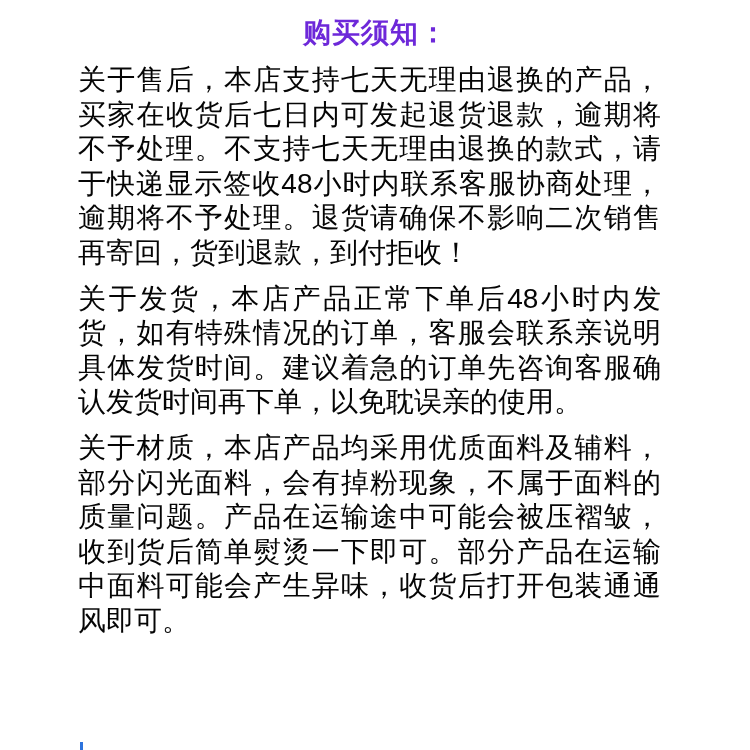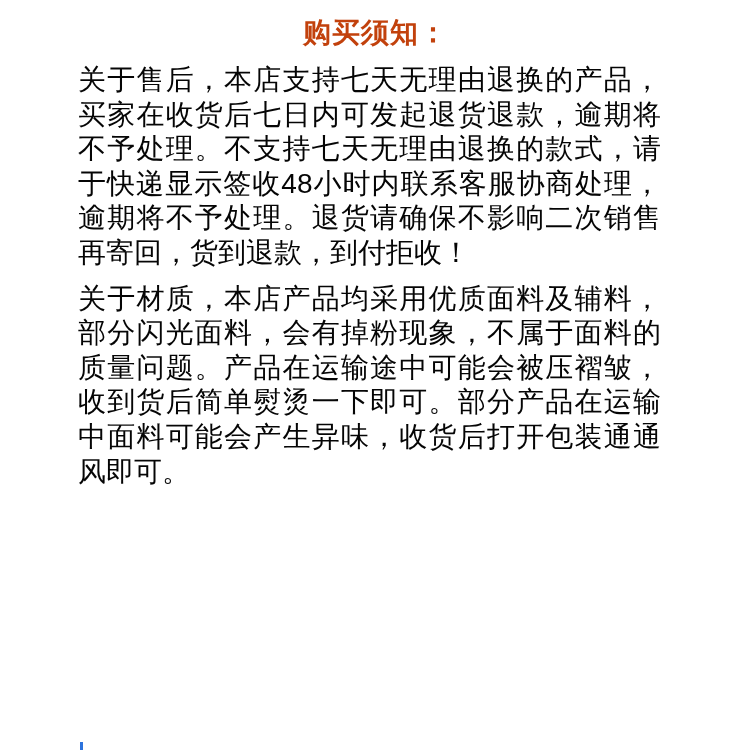--- a/index.html
+++ b/index.html
@@ -21,21 +21,21 @@
     width: 750px;
     padding: 16px 77px 0 78px;
     box-sizing: border-box;
   }
   .notice-title {
     margin: 0 0 13px 0;
     text-align: center;
     font-size: 28px;
     line-height: 34px;
     font-weight: 700;
-    color: #c2410c;
+    color: #6d28d9;
     letter-spacing: 1px;
   }
   .notice-paragraph {
     margin: 0 12px 11px 0;
     font-size: 28px;
     line-height: 34.6px;
     color: #050505;
     text-align: justify;
     word-break: break-all;
     letter-spacing: 0px;
@@ -51,17 +51,18 @@
 </style>
 </head>
 <body>
 
 <div class="notice">
   <h1 class="notice-title">购买须知：</h1>
 
   <p class="notice-paragraph">关于售后，本店支持七天无理由退换的产品，买家在收货后七日内可发起退货退款，逾期将不予处理。不支持七天无理由退换的款式，请于快递显示签收48小时内联系客服协商处理，逾期将不予处理。退货请确保不影响二次销售再寄回，货到退款，到付拒收！</p>
 
 
+  <p class="notice-paragraph">关于发货，本店产品正常下单后48小时内发货，如有特殊情况的订单，客服会联系亲说明具体发货时间。建议着急的订单先咨询客服确认发货时间再下单，以免耽误亲的使用。</p>
 
   <p class="notice-paragraph">关于材质，本店产品均采用优质面料及辅料，部分闪光面料，会有掉粉现象，不属于面料的质量问题。产品在运输途中可能会被压褶皱，收到货后简单熨烫一下即可。部分产品在运输中面料可能会产生异味，收货后打开包装通通风即可。</p>
 </div>
 
 <div class="bottom-marker"></div>
 
 </body></html>

